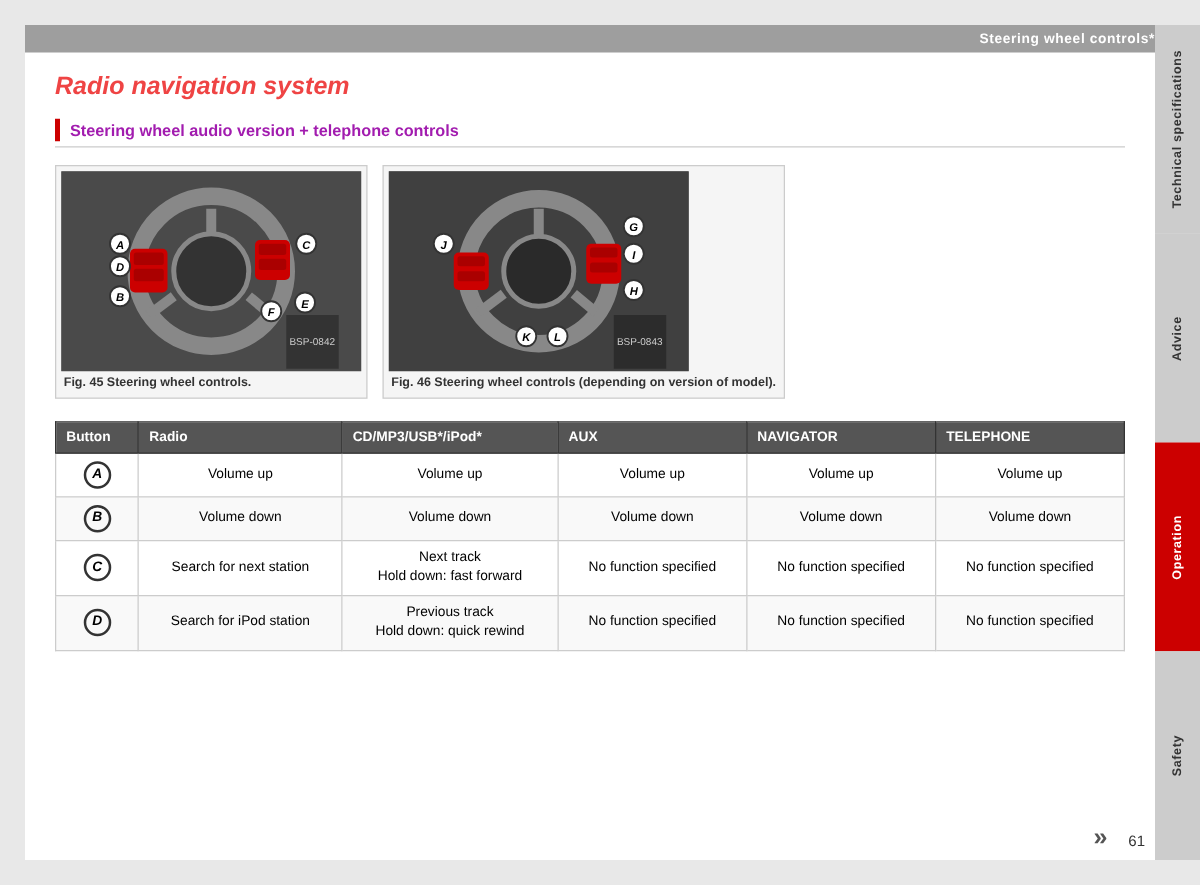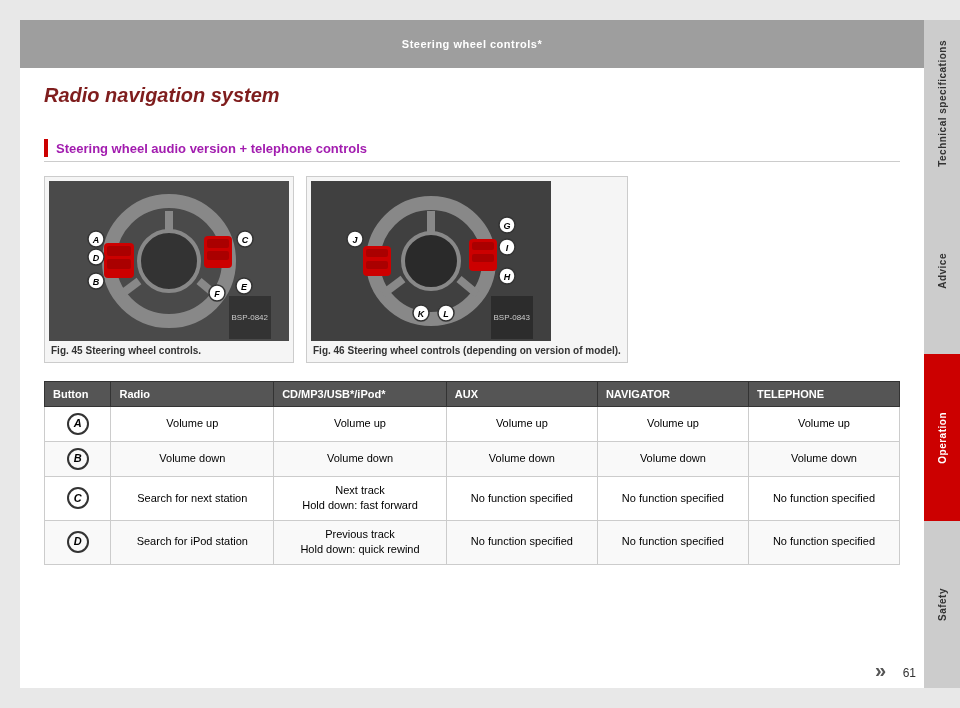--- a/index.html
+++ b/index.html
@@ -19,36 +19,36 @@
       background: #fff;
       margin: 20px 0 20px 20px;
       padding: 0;
       position: relative;
     }
 
     
     .page-header {
       background: #9e9e9e;
       color: #fff;
-      text-align: center;
-      padding: 18px 0;
+      text-align: right;
+      padding: 5px 0;
       font-size: 11px;
       font-weight: bold;
       letter-spacing: 0.5px;
     }
 
     .content-body {
       padding: 16px 24px;
     }
 
     .page-title {
       font-size: 20px;
       font-weight: bold;
-      color: #7f1d1d;
-      margin-bottom: 32px;
+      color: #ef4444;
+      margin-bottom: 14px;
       font-style: italic;
     }
 
     .section-header {
       display: flex;
       align-items: center;
       margin-bottom: 14px;
       border-bottom: 1px solid #ccc;
       padding-bottom: 4px;
     }

